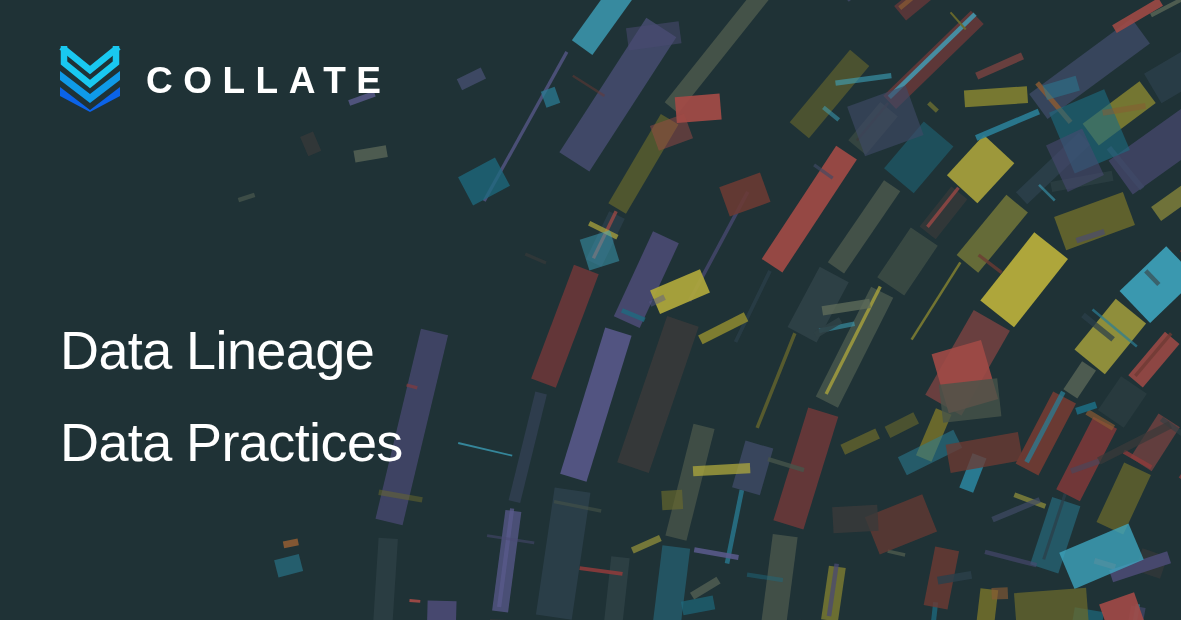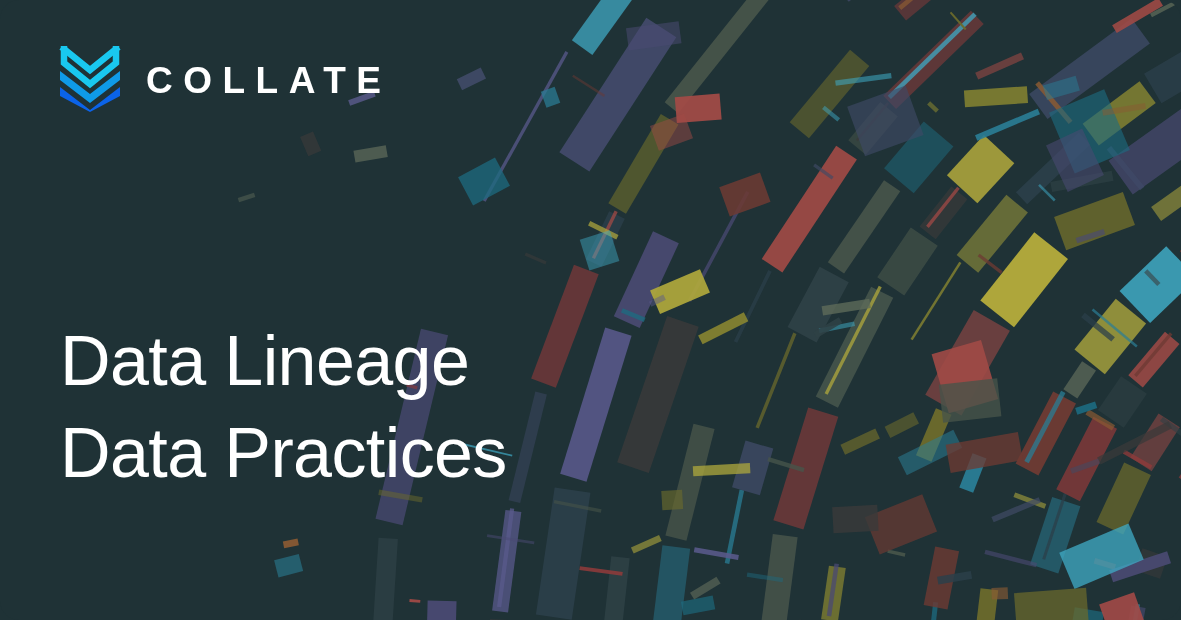--- a/index.html
+++ b/index.html
@@ -7,21 +7,20 @@
     padding: 0;
     background: #1f3236;
   }
   #banner {
     position: relative;
     width: 1181px;
     height: 620px;
     overflow: hidden;
     background: #1f3236;
     font-family: "Liberation Sans", sans-serif;
-    border-radius: 19px;
   }
   #art-layer {
     position: absolute;
     inset: 0;
     width: 1181px;
     height: 620px;
     display: block;
   }
   #content-layer {
     position: absolute;
@@ -52,21 +51,21 @@
     white-space: nowrap;
     padding-top: 2px;
   }
 
   
   .headline {
     position: absolute;
     left: 60px;
     top: 268px;
     color: #ffffff;
-    font-size: 70px;
+    font-size: 54px;
     font-weight: 300;
     line-height: 92px;
     letter-spacing: -0.6px;
     white-space: nowrap;
   }
   .headline .line { display: block; }
 </style>
 </head>
 <body>
 

